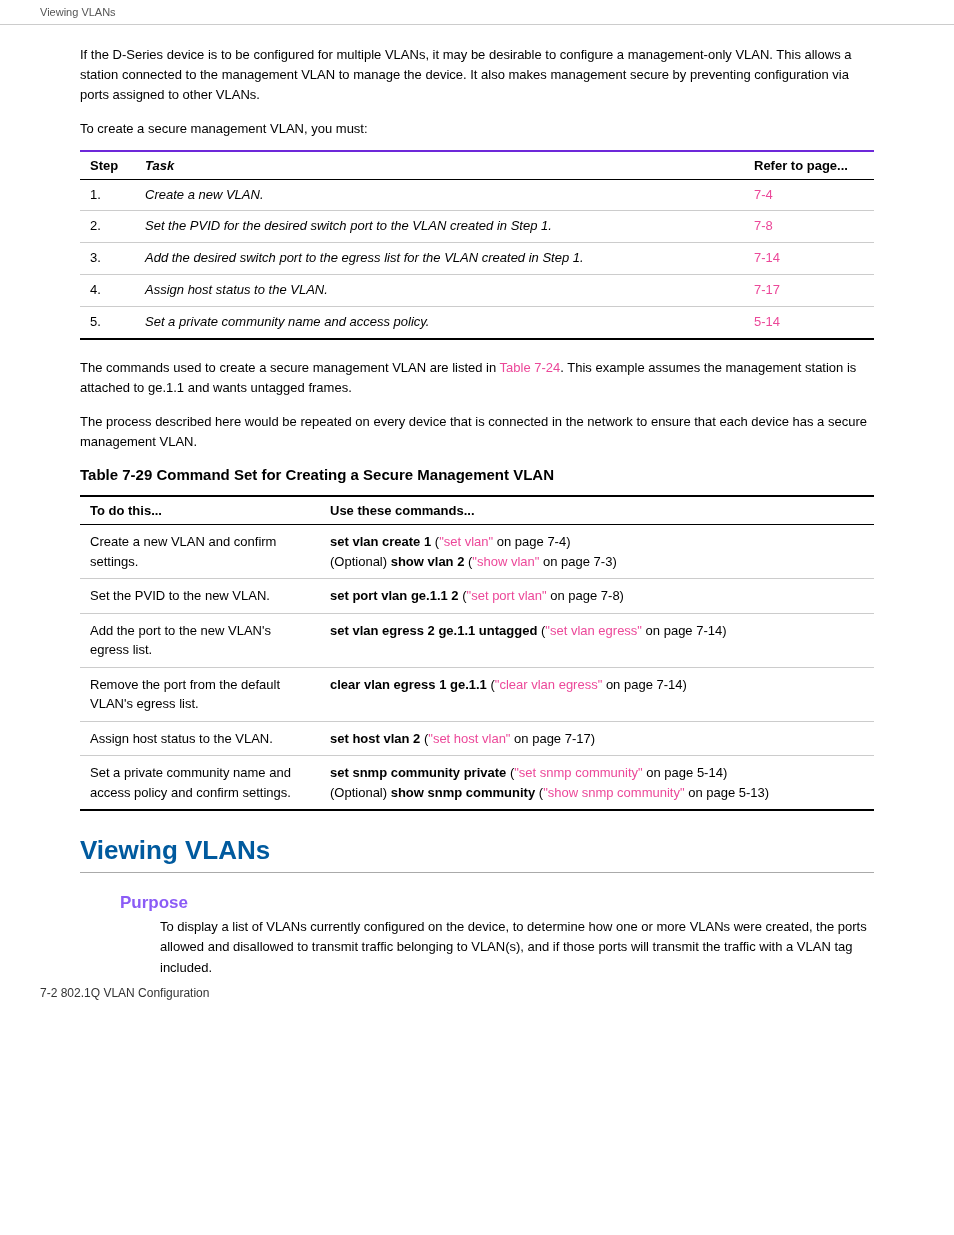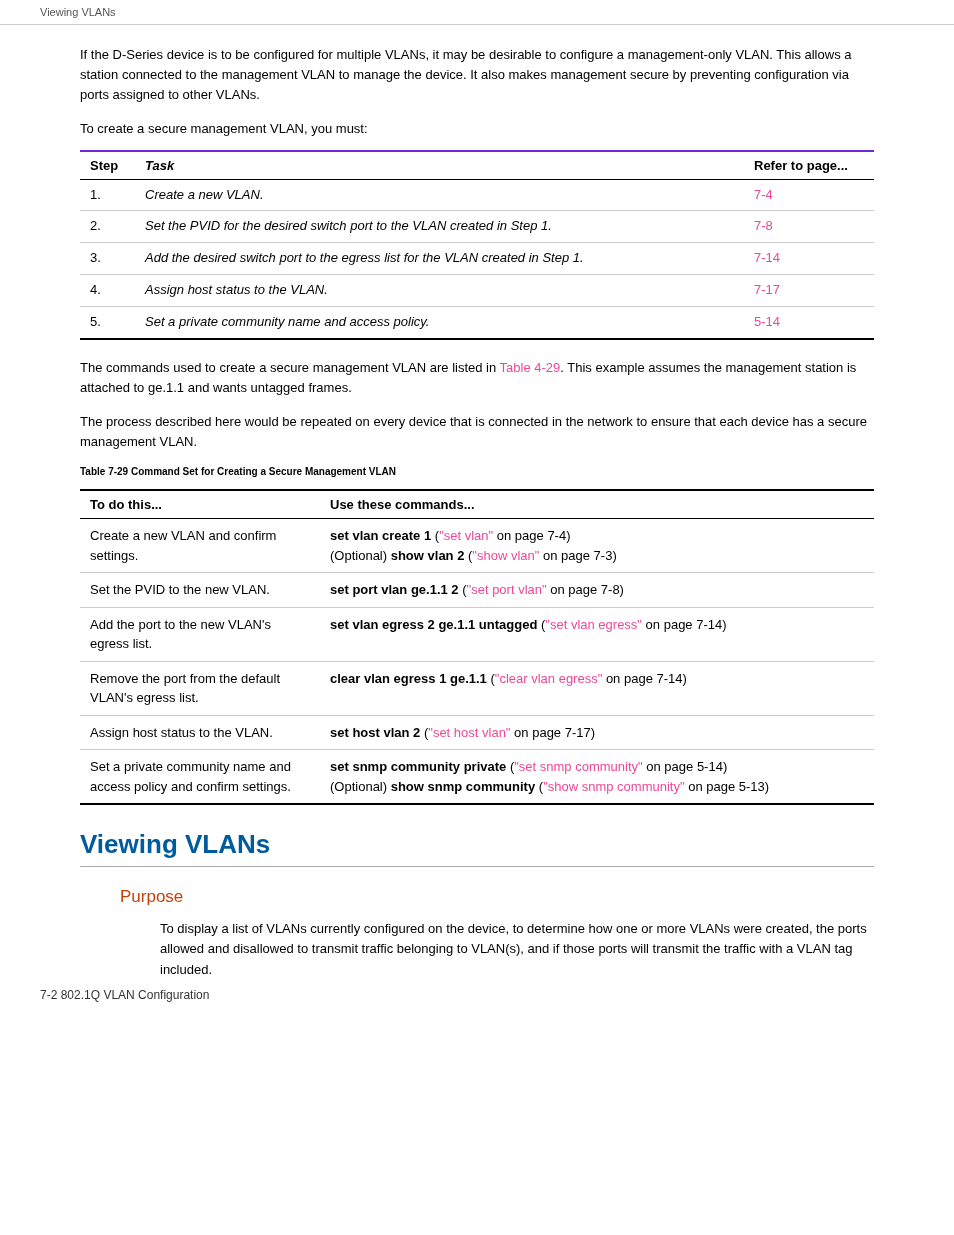--- a/index.html
+++ b/index.html
@@ -66,21 +66,21 @@
 
     
     .body-para {
       margin-bottom: 14px;
       line-height: 1.55;
       font-size: 13px;
     }
 
     
     .cmd-table-title {
-      font-size: 10px;
+      font-size: 15px;
       font-weight: bold;
       margin-bottom: 12px;
       margin-top: 10px;
     }
     .cmd-table {
       width: 100%;
       border-collapse: collapse;
       margin-bottom: 24px;
       margin-top: 4px;
     }
@@ -110,24 +110,24 @@
       font-size: 26px;
       font-weight: bold;
       color: #005a9e;
       margin-top: 20px;
       margin-bottom: 20px;
       border-bottom: 1px solid #aaa;
       padding-bottom: 6px;
     }
     .subsection-heading {
       font-size: 17px;
-      font-weight: normal;
-      color: #c2410c;
+      font-weight: bold;
+      color: #8b5cf6;
       margin-left: 40px;
-      margin-bottom: 12px;
+      margin-bottom: 4px;
     }
     .subsection-content {
       margin-left: 80px;
       font-size: 13px;
       line-height: 1.55;
     }
 
     
     .footer {
       position: absolute;
@@ -185,21 +185,21 @@
     </tr>
           <tr>
       <td class="col-step">5.</td>
       <td class="col-task">Set a private community name and access policy.</td>
       <td class="col-refer"><a class="link-blue">5-14</a></td>
     </tr>
         </tbody>
     </table>
 
     <p class="body-para">
-      <span>The commands used to create a secure management VLAN are listed in </span><a class="link-blue">Table 4-29</a><span>. This example assumes the management station is attached to ge.1.1 and wants untagged frames.</span>
+      <span>The commands used to create a secure management VLAN are listed in </span><a class="link-blue">Table 7-24</a><span>. This example assumes the management station is attached to ge.1.1 and wants untagged frames.</span>
     </p>
     <p class="body-para">The process described here would be repeated on every device that is connected in the network to ensure that each device has a secure management VLAN.</p>
 
     <p class="cmd-table-title">Table 7-29    Command Set for Creating a Secure Management VLAN</p>
 
     <table class="cmd-table">
       <thead>
         <tr>
           <th class="col-todo">To do this...</th>
           <th class="col-use">Use these commands...</th>

